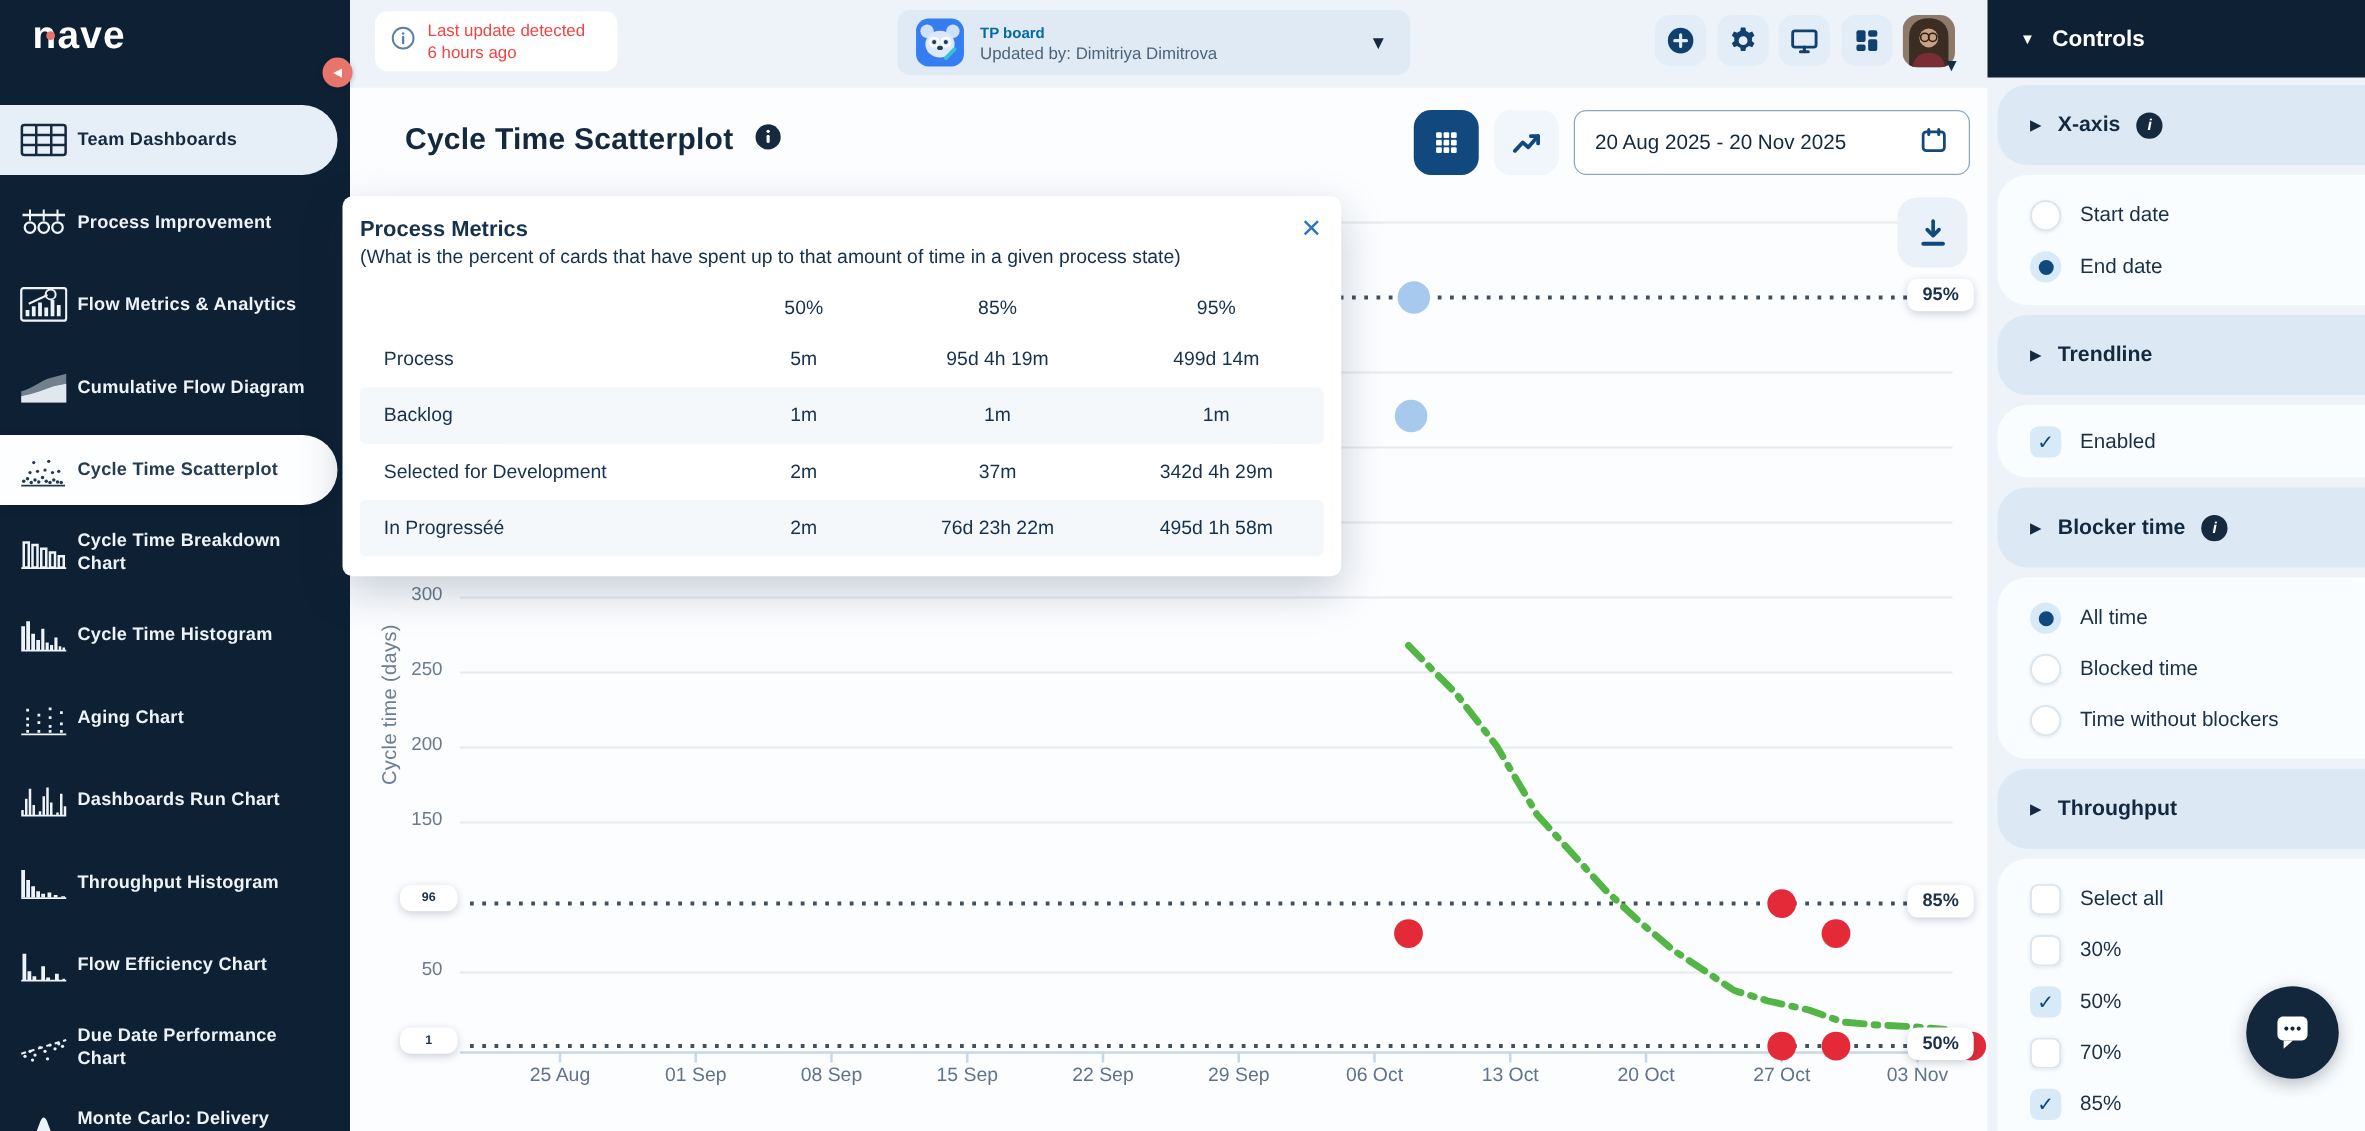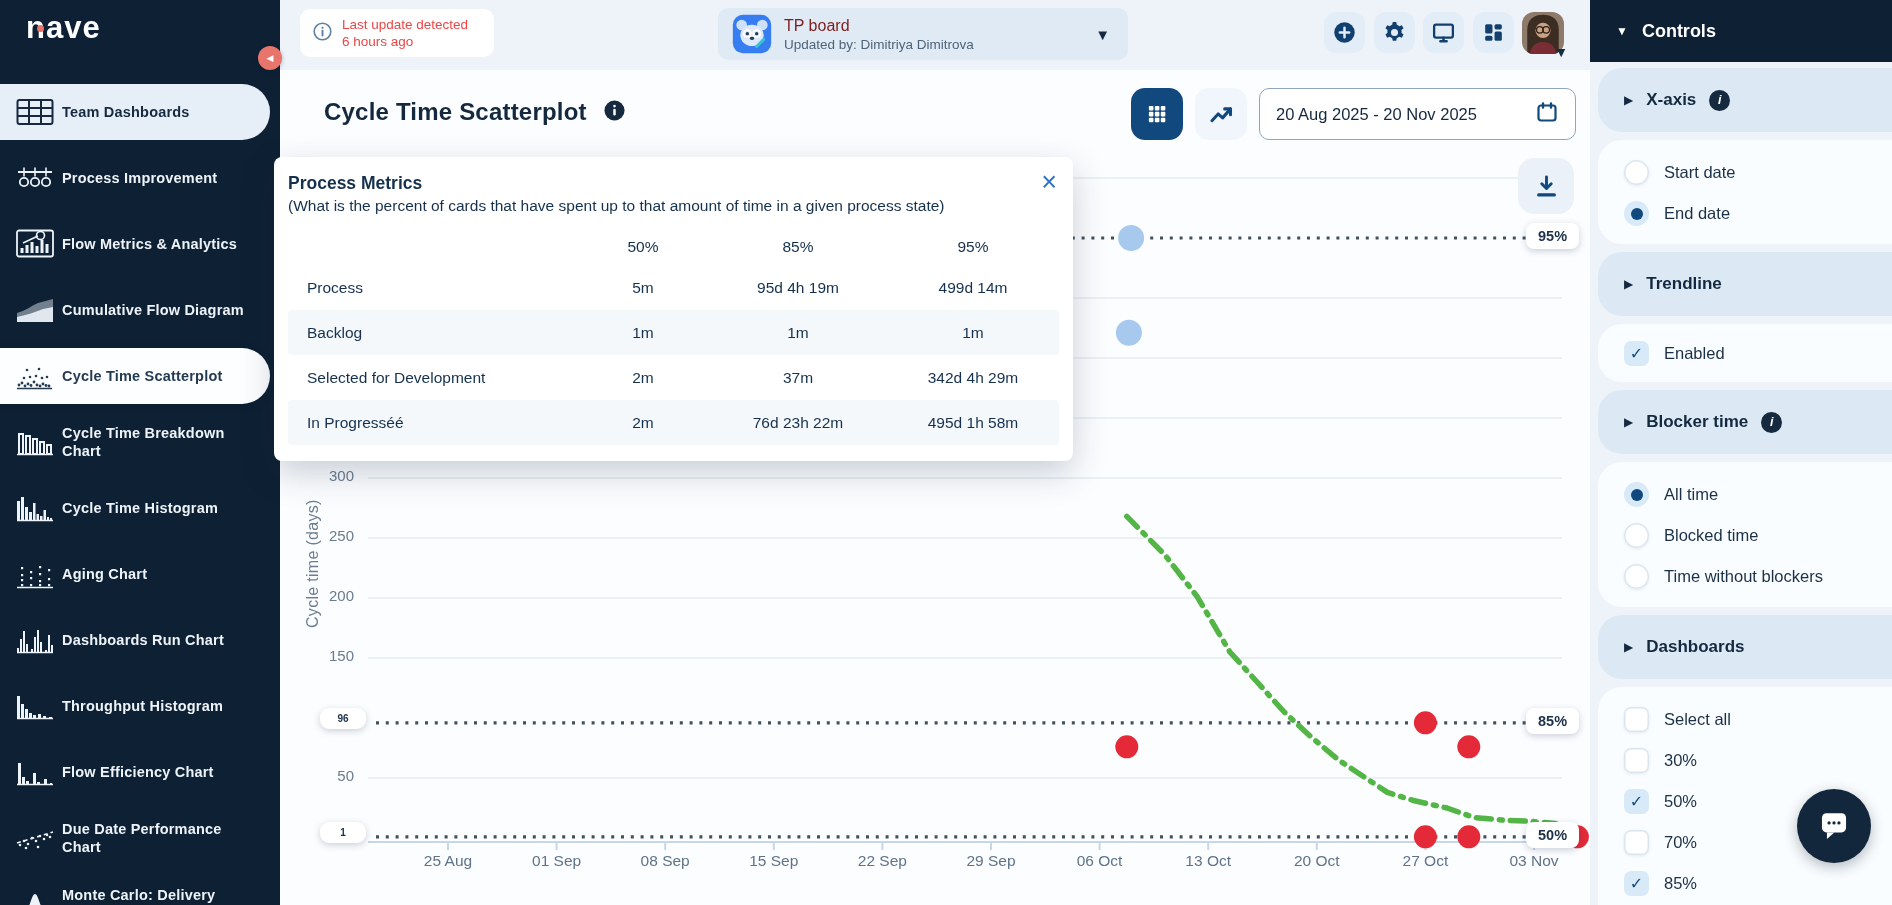--- a/index.html
+++ b/index.html
@@ -18,21 +18,21 @@
   .nav-item.section-active { background:#e6eff8; color:#16293f; }
   .nav-item.active { background:#fdfeff; color:#253b52; box-shadow:0 2px 8px rgba(10,25,45,.25); }
 
   
   .topbar { position:absolute; left:270px; top:0; width:1320px; height:70px; background:#edf3f9; z-index:10; }
   .update-card { position:absolute; left:30px; top:9px; width:194px; height:48px; background:#ffffff; border-radius:10px; display:flex; align-items:center; gap:9px; padding:0 12px; color:#ef4444; }
   .update-card .txt { font-size:13.5px; line-height:17px; font-weight:500; }
   .board-card { position:absolute; left:448px; top:8px; width:410px; height:52px; background:#dfeaf4; border-radius:10px; display:flex; align-items:center; padding:0 14px; cursor:pointer; }
   .board-icon { width:40px; height:40px; flex:0 0 40px; margin-right:12px; }
   .board-meta { flex:1; }
-  .board-name { font-size:16px; font-weight:400; color:#7f1d1d; }
+  .board-name { font-size:12px; font-weight:700; color:#0369a1; }
   .board-sub { font-size:13.5px; color:#4e6378; margin-top:2px; }
   .board-caret { color:#16293f; font-size:15px; margin-right:4px; }
   .top-actions { position:absolute; left:1054px; top:12px; display:flex; gap:8.5px; }
   .icon-btn { width:41px; height:41px; border-radius:12px; background:#e3edf7; display:flex; align-items:center; justify-content:center; cursor:pointer; color:#11406f; }
   .avatar-wrap { position:relative; width:42px; height:42px; cursor:pointer; }
   .avatar { width:42px; height:42px; border-radius:12px; overflow:hidden; display:block; }
   .avatar-caret { position:absolute; right:-4px; bottom:-6px; color:#142c44; font-size:14px; }
 
   
   .main { position:absolute; left:270px; top:70px; width:1320px; height:835px; background:#fcfdff; }
@@ -557,21 +557,21 @@
         <span>Blocked time</span>
       </label>
       <label class="opt">
         <span class="radio"></span>
         <span>Time without blockers</span>
       </label>
     </div>
 
     <div class="csection">
       <span class="caret">▶</span>
-      <span>Dashboards</span>
+      <span>Throughput</span>
     </div>
     <div class="ccard">
       <label class="opt">
         <span class="checkbox"></span>
         <span>Select all</span>
       </label>
       <label class="opt">
         <span class="checkbox"></span>
         <span>30%</span>
       </label>

